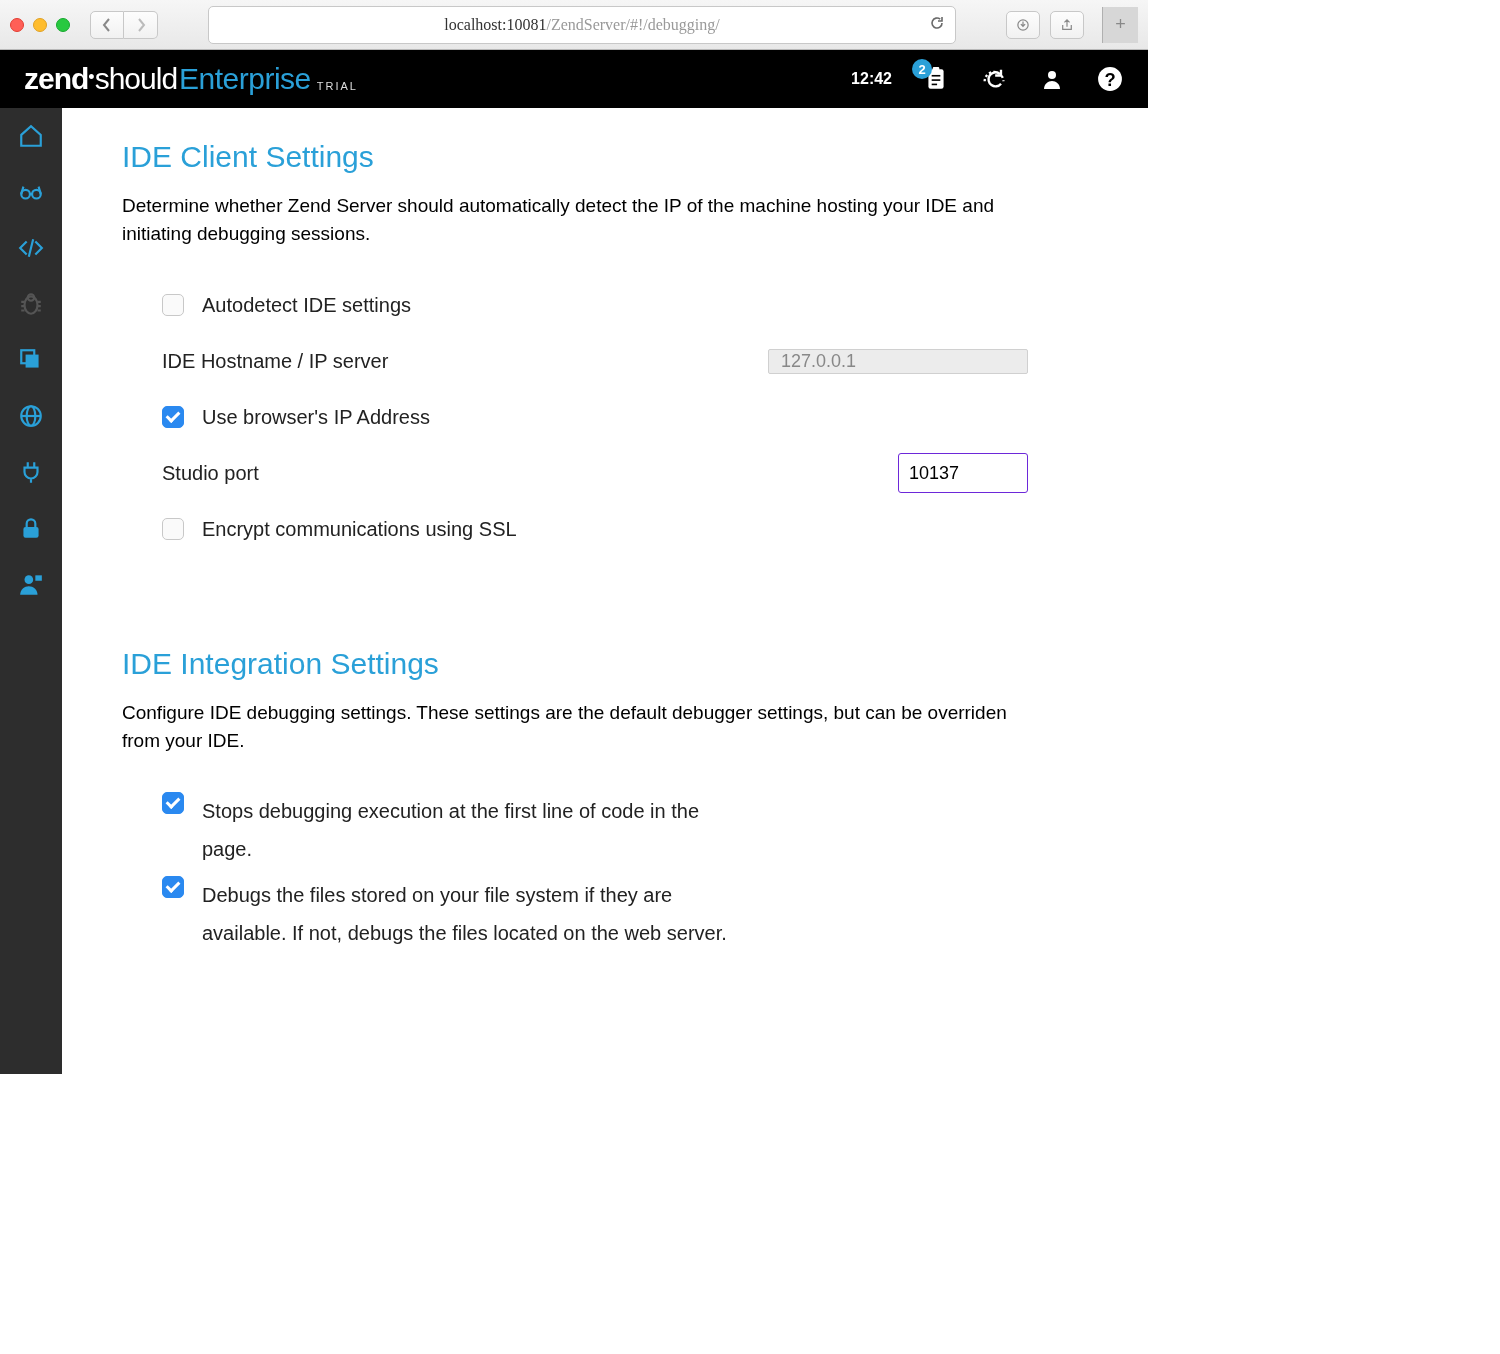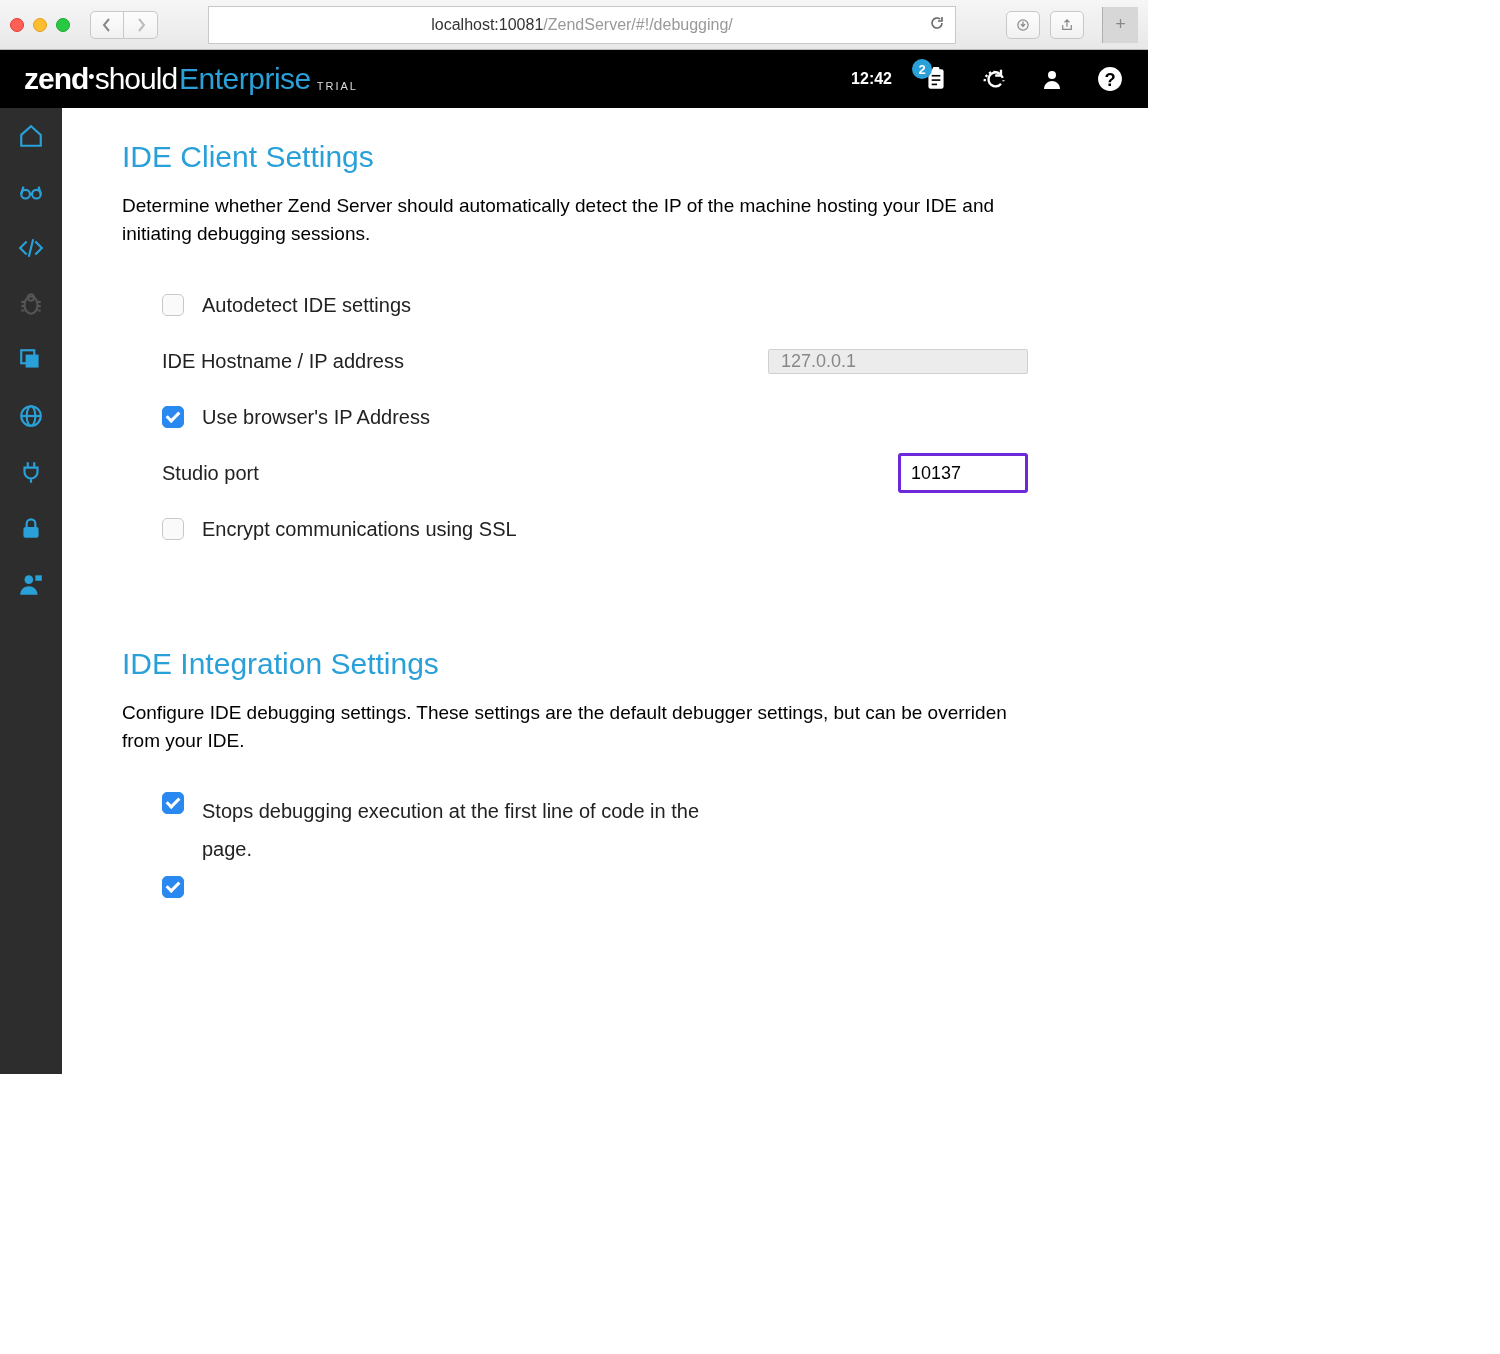--- a/index.html
+++ b/index.html
@@ -27,23 +27,24 @@
 .tl-grn { background:#28c940; border:1px solid #17a92f;}
 .nav-btn {
   width: 34px; height: 28px; border:1px solid #c8c8c8; background: linear-gradient(#fdfdfd,#f1f1f1);
   border-radius: 5px; display:flex; align-items:center; justify-content:center; color:#777;
 }
 .nav-btn svg { width: 12px; height: 14px; }
 .nav-group { display:flex; }
 .nav-group .nav-btn:first-child { border-radius: 5px 0 0 5px; }
 .nav-group .nav-btn:last-child { border-radius: 0 5px 5px 0; border-left:none; }
 .addr {
-  flex: 1; margin: 0 40px; height: 38px; border:1px solid #c8c8c8; border-radius:0;
+  flex: 1; margin: 0 40px; height: 38px; border:1px solid #c8c8c8; border-radius:5px;
   background:#fff; display:flex; align-items:center; justify-content:center; font-size:16px;
   position: relative;
+  font-family: Liberation Serif, serif;
 }
 .addr .dim { color:#999; }
 .addr .reload { position:absolute; right:10px; color:#6a6a6a; }
 .right-tools { display:flex; gap:10px; align-items:center; }
 .tab-plus {
   width: 36px; height: 36px; background:#d7d7d7; border-left:1px solid #b0b0b0;
   display:flex; align-items:center; justify-content:center; color:#888; margin-left:8px;
 }
 
 .app-header {
@@ -102,21 +103,21 @@
 }
 .lbl { font-size:20px; color:#222; }
 .field-label { font-size:20px; color:#222; padding-left: 40px; }
 .form-row.with-input { justify-content: space-between; padding-right: 60px; padding-left:40px; }
 .form-row.with-input .field-label { padding-left:0; }
 .text-input {
   width: 260px; height: 25px; border:1px solid #d0d0d0; background:#ececec;
   color:#888; font-size:18px; padding: 0 12px; border-radius:2px;
 }
 .num-input {
-  width: 130px; height: 40px; border:3px solid #6d28d9; background:#fff;
+  width: 130px; height: 40px; border:1px solid #6d28d9; background:#fff;
   font-size:18px; padding: 0 10px; border-radius:3px;
 }
 .spacer-lg { height: 80px; }
 .multiline { max-width: 540px; line-height:1.9; }
 .section-block { margin-bottom: 10px; }
 </style>
 </head>
 <body>
 
 <div class="browser-chrome">
@@ -270,21 +271,21 @@
   <div class="section-block">
     <h2 class="section">IDE Client Settings</h2>
     <p class="desc">Determine whether Zend Server should automatically detect the IP of the machine hosting your IDE and initiating debugging sessions.</p>
 
     <div class="form-row">
       <input type="checkbox" class="cb" style="">
       <span class="lbl">Autodetect IDE settings</span>
     </div>
 
     <div class="form-row with-input">
-      <span class="field-label">IDE Hostname / IP address</span>
+      <span class="field-label">IDE Hostname / IP server</span>
       <input type="text" class="text-input" disabled="" value="127.0.0.1" style="">
     </div>
 
     <div class="form-row">
       <input type="checkbox" class="cb" checked="" style="">
       <span class="lbl">Use browser's IP Address</span>
     </div>
 
     <div class="form-row with-input">
       <span class="field-label">Studio port</span>
@@ -303,17 +304,18 @@
     <h2 class="section">IDE Integration Settings</h2>
     <p class="desc">Configure IDE debugging settings. These settings are the default debugger settings, but can be overriden from your IDE.</p>
 
     <div class="form-row" style="align-items:flex-start; padding-top:8px;">
       <input type="checkbox" class="cb" checked="" style="">
       <span class="lbl multiline">Stops debugging execution at the first line of code in the page.</span>
     </div>
 
     <div class="form-row" style="align-items:flex-start; padding-top:8px;">
       <input type="checkbox" class="cb" checked="" style="">
+      <span class="lbl multiline">Debugs the files stored on your file system if they are available. If not, debugs the files located on the web server.</span>
     </div>
   </div>
 
 </div>
 </div>
 
 </body></html>

